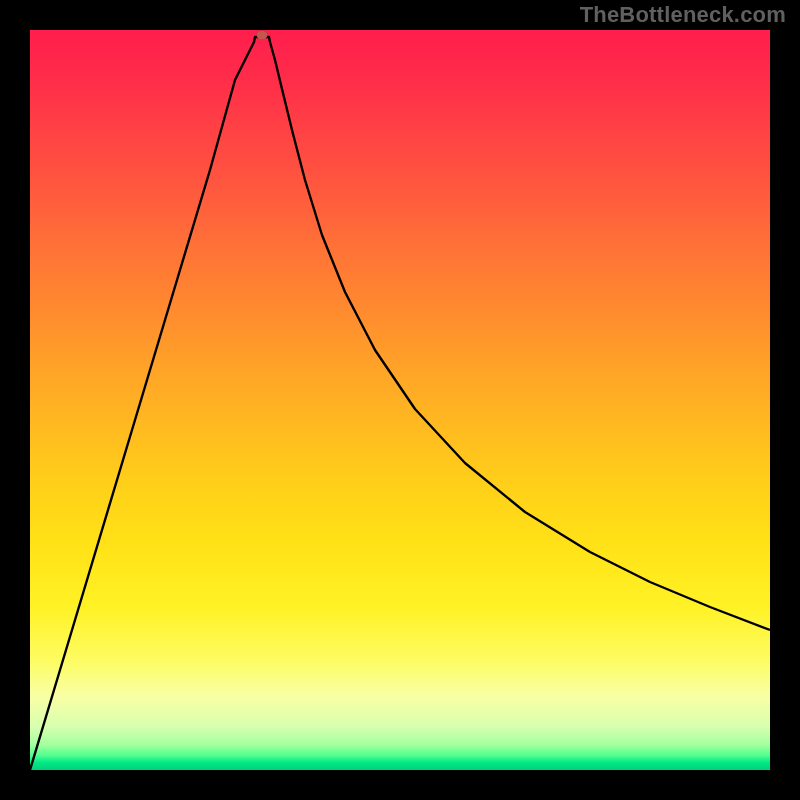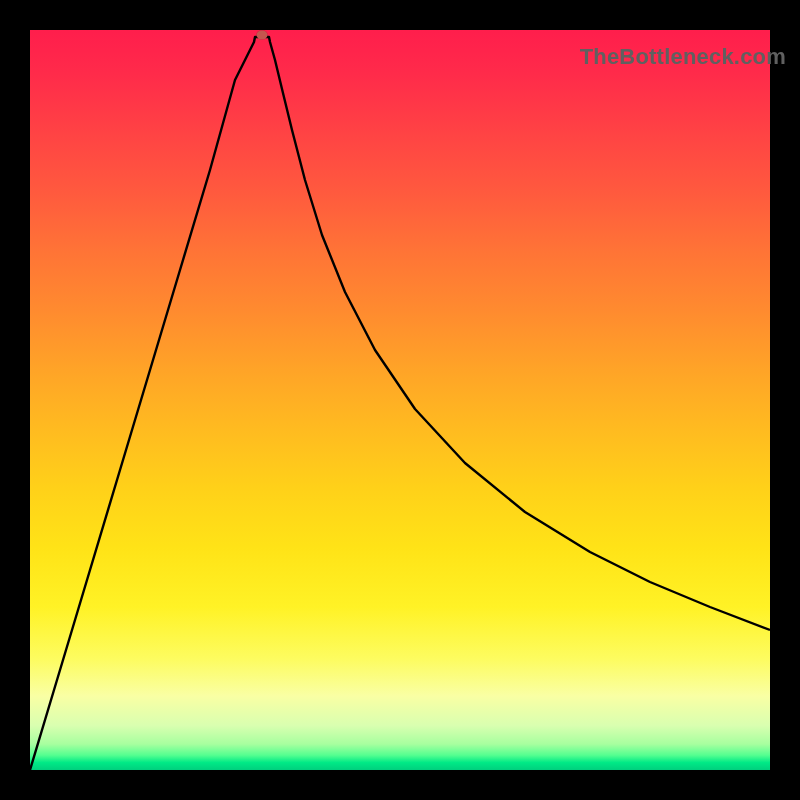--- a/index.html
+++ b/index.html
@@ -18,21 +18,20 @@
   }
   .watermark {
     position: absolute;
     top: 2px;
     right: 14px;
     color: #606060;
     font-size: 22px;
     font-weight: 600;
     letter-spacing: 0.2px;
     z-index: 10;
-    margin-top: 42px;
   }
   .plot {
     position: absolute;
     left: 30px;
     top: 30px;
     width: 740px;
     height: 740px;
     overflow: hidden;
   }
   .gradient {

